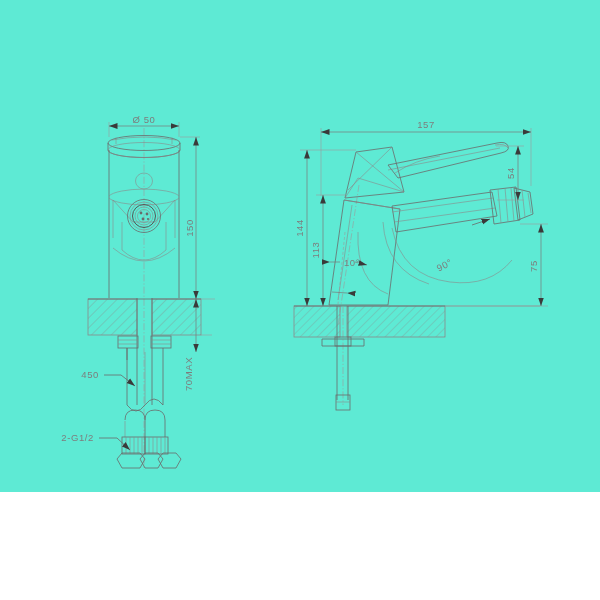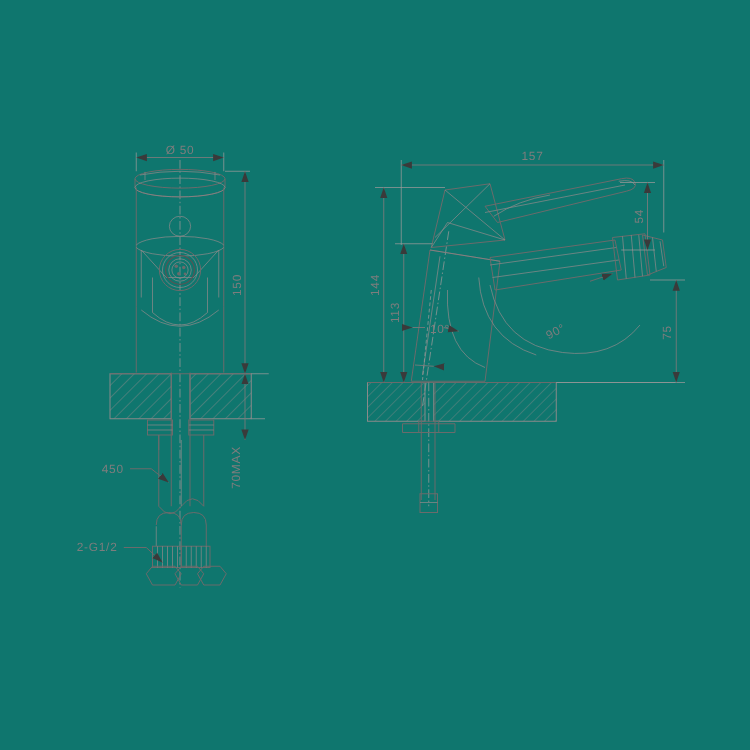--- a/index.html
+++ b/index.html
@@ -1,18 +1,18 @@
 <!DOCTYPE html>
 <html><head>
 <meta charset="utf-8">
 <style>
   html,body{margin:0;padding:0;background:#ffffff;}
   body{width:600px;height:600px;overflow:hidden;
        font-family:"Liberation Sans","DejaVu Sans",sans-serif;}
-  #sheet{position:relative;width:600px;height:600px;background:#0f766e;}
+  #sheet{position:relative;width:600px;height:492px;background:#5eead4;}
   #sheet svg{position:absolute;left:0;top:0;}
   .ln{stroke:#6b6b6b;stroke-width:.8;fill:none;}
   .ln2{stroke:#555;stroke-width:1;fill:none;}
   .lnf{stroke:#8a8a8a;stroke-width:.6;fill:none;}
   .ext{stroke:#9a9a9a;stroke-width:.6;fill:none;}
   .dim{stroke:#7a7a7a;stroke-width:.7;fill:none;}
   .ctr{stroke:#9a9a9a;stroke-width:.6;fill:none;stroke-dasharray:7 2 1.2 2;}
   .hid{stroke:#9a9a9a;stroke-width:.6;fill:none;stroke-dasharray:3 2;}
   .arw{fill:#3a3a3a;}
   .txt{fill:#7d7d7d;font-family:"Liberation Sans","DejaVu Sans",sans-serif;

